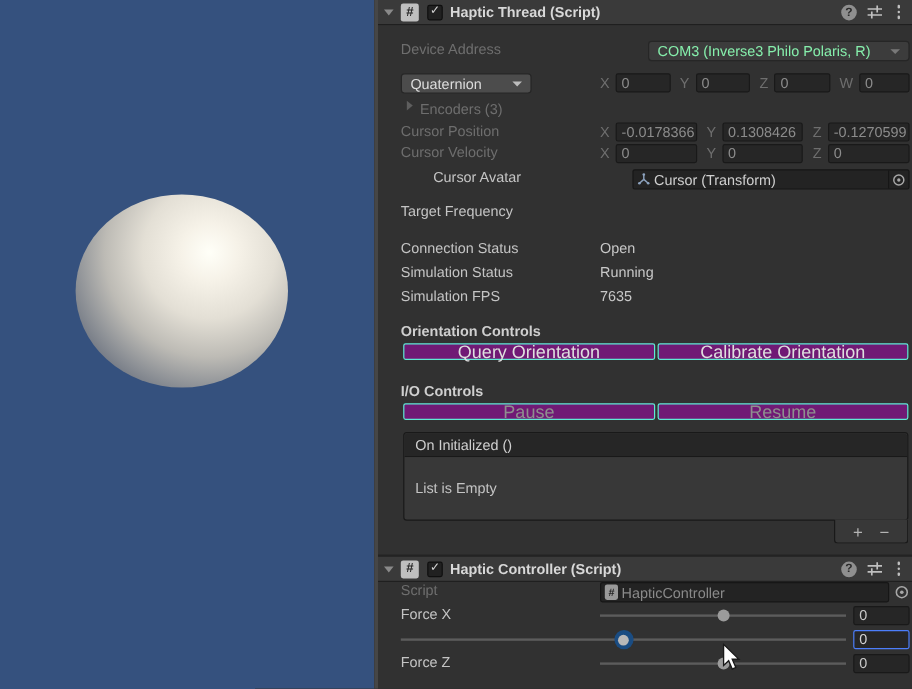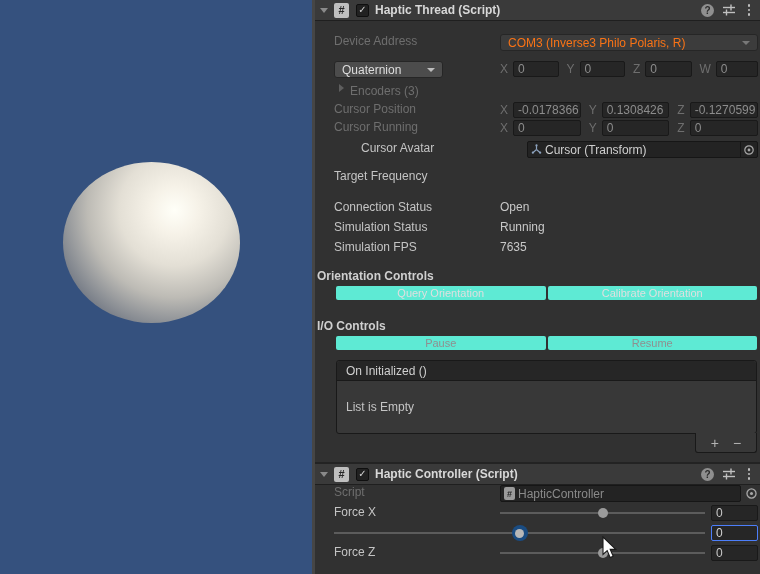--- a/index.html
+++ b/index.html
@@ -55,36 +55,36 @@
 
   .axg { display:flex; align-items:center; flex:1; min-width:0; }
   .axg + .axg { margin-left:8px; }
   .axl { margin-right:5px; flex:none; }
   .axg .tf { flex:1; }
 
   .popup { height:17px; background:#4c4c4c; border:1px solid #262626; border-radius:3px;
     display:flex; align-items:center; padding:0 7px; color:#dddddd; min-width:0; }
   .popup .parrow { width:0; height:0; border-left:4px solid transparent; border-right:4px solid transparent;
     border-top:4px solid #bdbdbd; margin-left:auto; flex:none; }
-  .popup.pdis { background:#3c3c3c; color:#f97316; }
+  .popup.pdis { background:#3c3c3c; color:#86efac;margin-left:40px; }
   .popup.pdis .parrow { border-top-color:#787878; }
   .popup.full { flex:1; }
   .popup.qpop { width:109px; flex:none; }
 
   .objf { flex:1; height:17px; background:#232323; border:1px solid #161616; border-radius:2px;
     display:flex; align-items:center; padding:0 0 0 3px; color:#cfcfcf; min-width:0; }
   .objf .otxt { margin-left:3px; white-space:nowrap; overflow:hidden; flex:1; }
   .objf.script-f { color:#8a8a8a; }
   .picker { width:17px; align-self:stretch; border-left:1px solid #161616; display:flex;
     align-items:center; justify-content:center; flex:none; }
 
-  .sect { padding-left:2px; font-weight:bold; color:#cfcfcf; height:16px; display:flex; align-items:center; }
+  .sect { padding-left:19px; font-weight:bold; color:#cfcfcf; height:16px; display:flex; align-items:center; }
   .btnrow { display:flex; gap:2px; height:14px; margin:2px 3px 0 21px; }
-  .ubtn { flex:1; height:14px; background:#701a75; border:7px solid #5eead4; border-radius:2px;
-    color:#dfdfdf; font-size:11px; display:flex; align-items:center; justify-content:center;
+  .ubtn { flex:1; height:14px; background:#701a75; border:1px solid #5eead4; border-radius:2px;
+    color:#dfdfdf; font-size:15px; display:flex; align-items:center; justify-content:center;
     line-height:1; }
   .ubtn.bdis { color:#8f8f8f; }
 
   .evbox { margin:10px 3px 0 21px; background:#383838; border:1px solid #191919; border-radius:3px; }
   .evhead { height:20px; background:#262626; border-bottom:1px solid #191919;
     border-radius:3px 3px 0 0; display:flex; align-items:center; padding:0 9px; color:#d0d0d0; }
   .evbody { height:52px; display:flex; align-items:center; padding:0 9px; color:#c4c4c4; }
   .evtabrow { display:flex; justify-content:flex-end; margin:-1px 3px 0 21px; height:20px; }
   .evtab { width:62px; background:#383838; border:1px solid #191919; border-top:none;
     border-radius:0 0 3px 3px; display:flex; align-items:center; justify-content:center; gap:14px; }
@@ -186,21 +186,21 @@
             <span class="tf dis-t">0.1308426</span>
           </div>
         <div class="axg">
             <span class="axl dis">Z</span>
             <span class="tf dis-t">-0.1270599</span>
           </div>
       </div>
     </div>
 
     <div class="row">
-      <span class="lbl dis">Cursor Running</span>
+      <span class="lbl dis">Cursor Velocity</span>
       <div class="ctrl">
         <div class="axg">
             <span class="axl dis">X</span>
             <span class="tf dis-t">0</span>
           </div>
         <div class="axg">
             <span class="axl dis">Y</span>
             <span class="tf dis-t">0</span>
           </div>
         <div class="axg">

